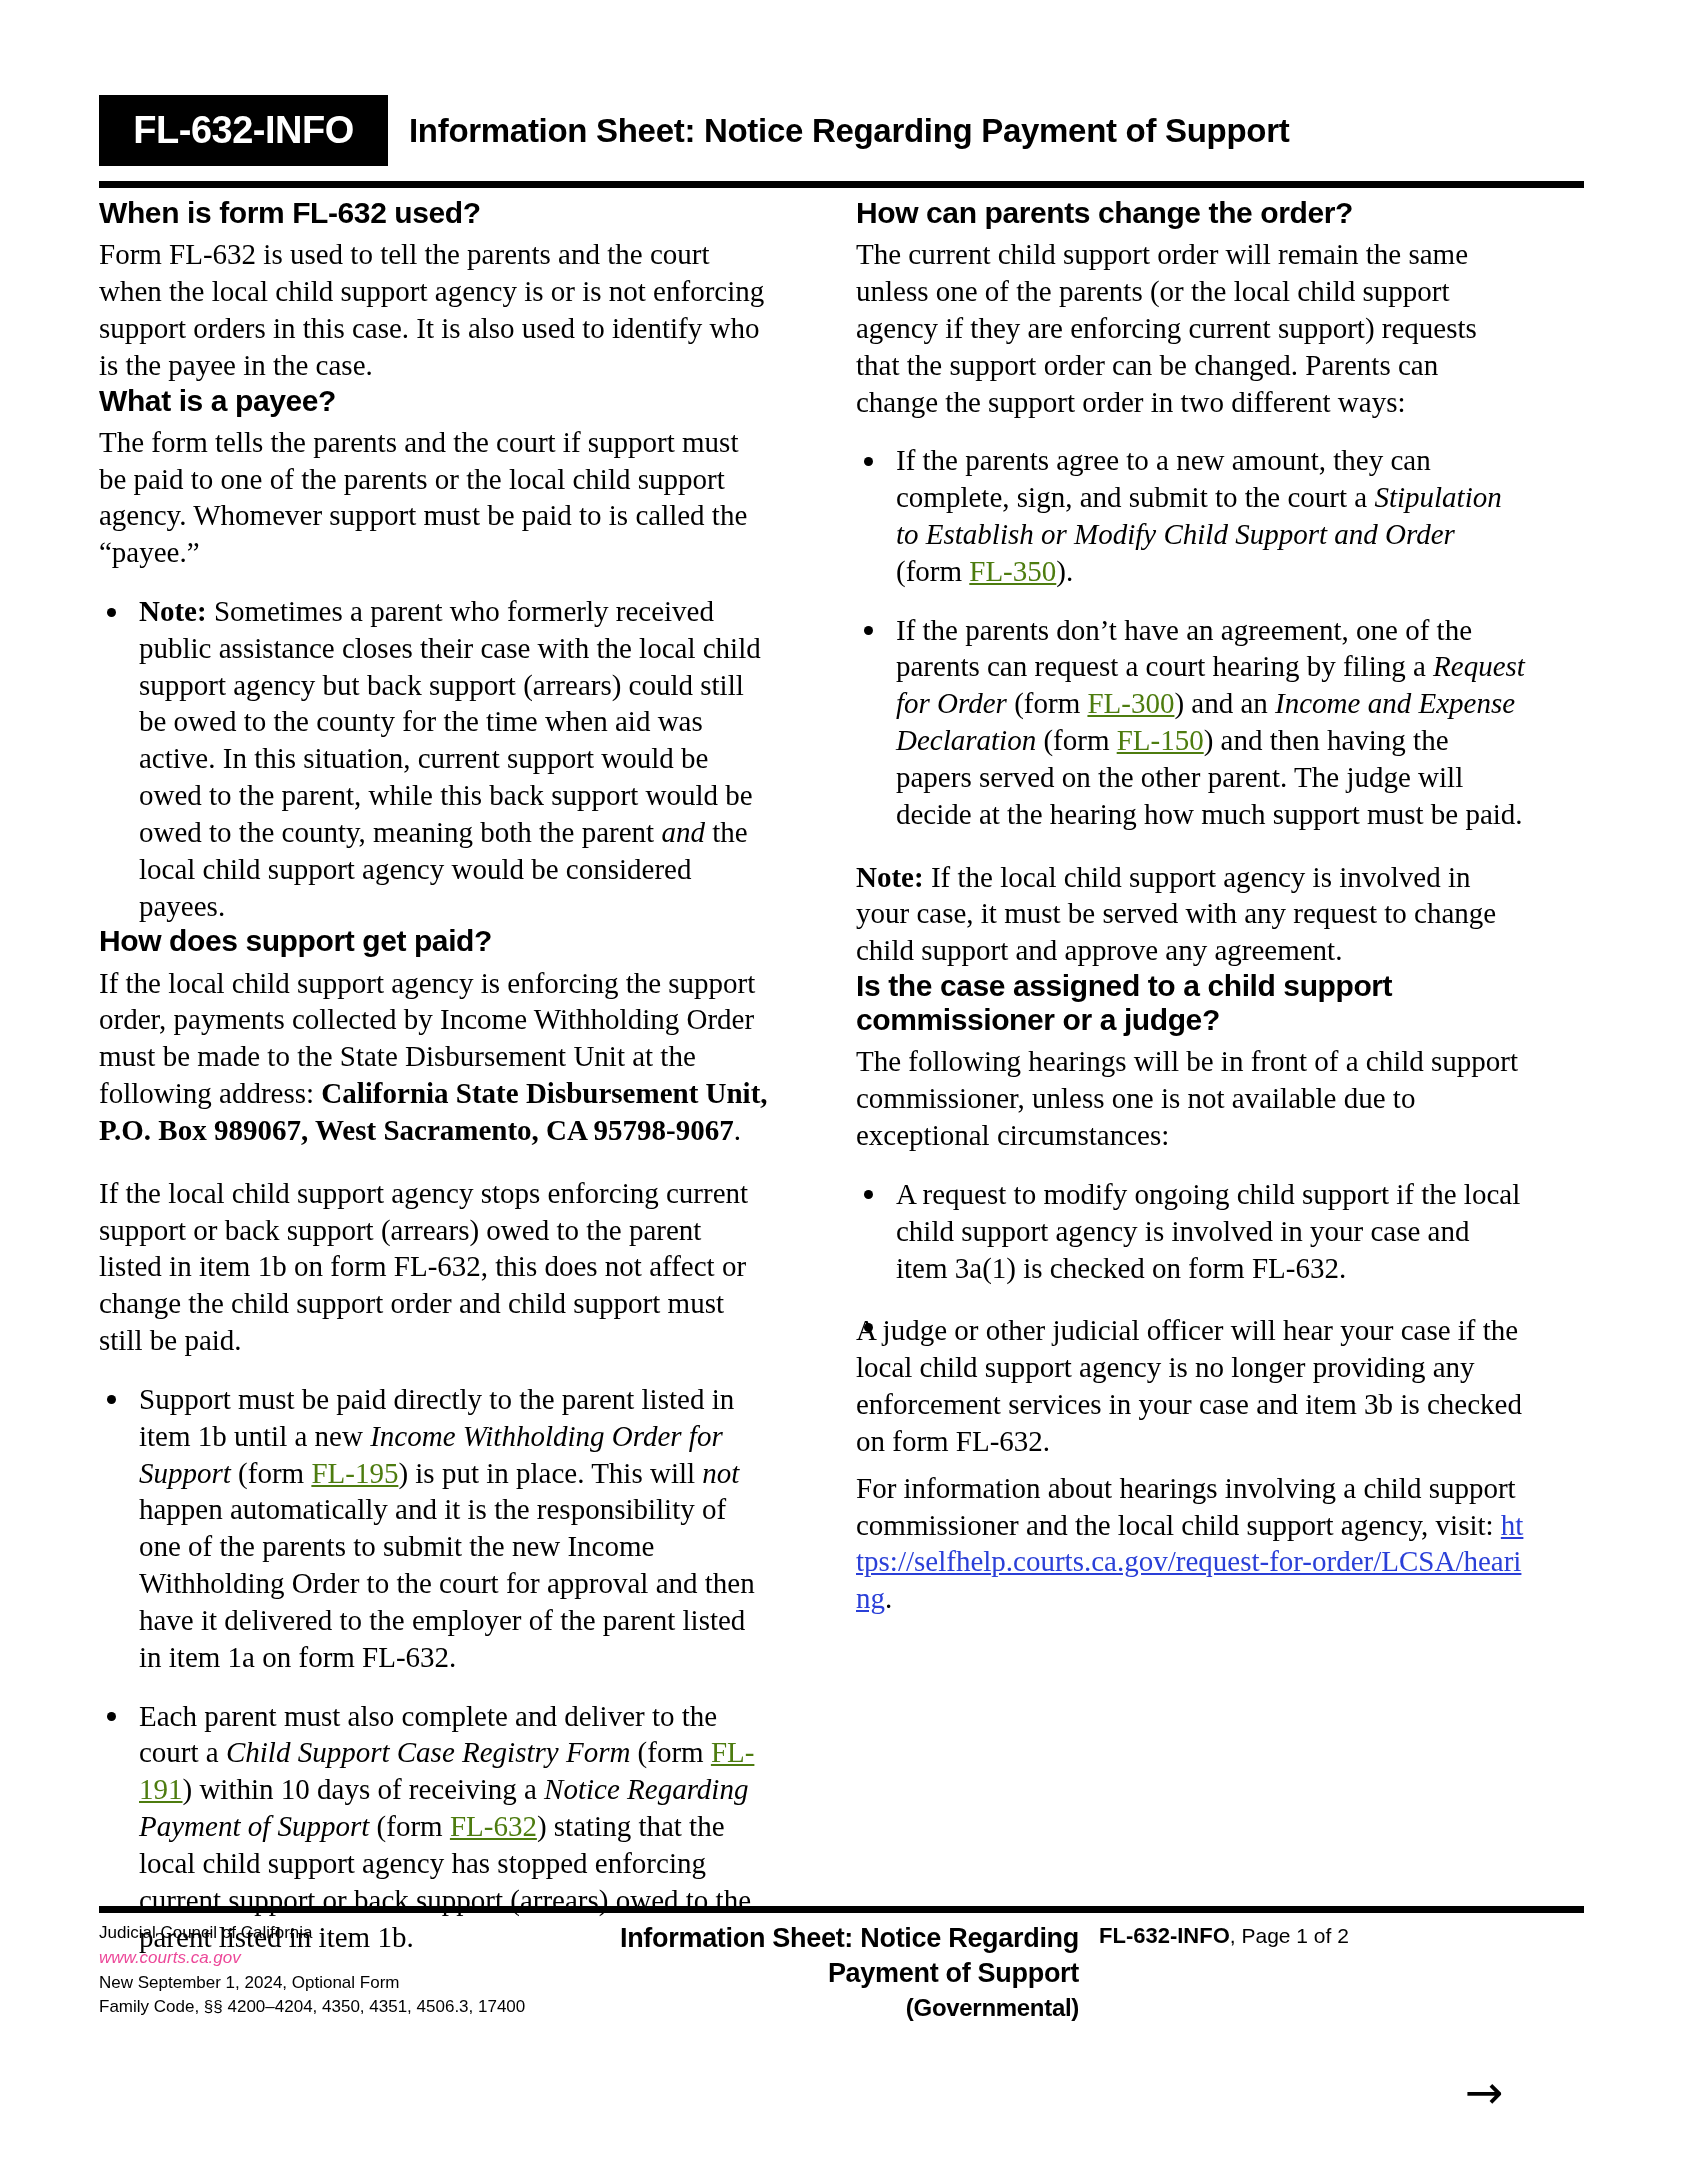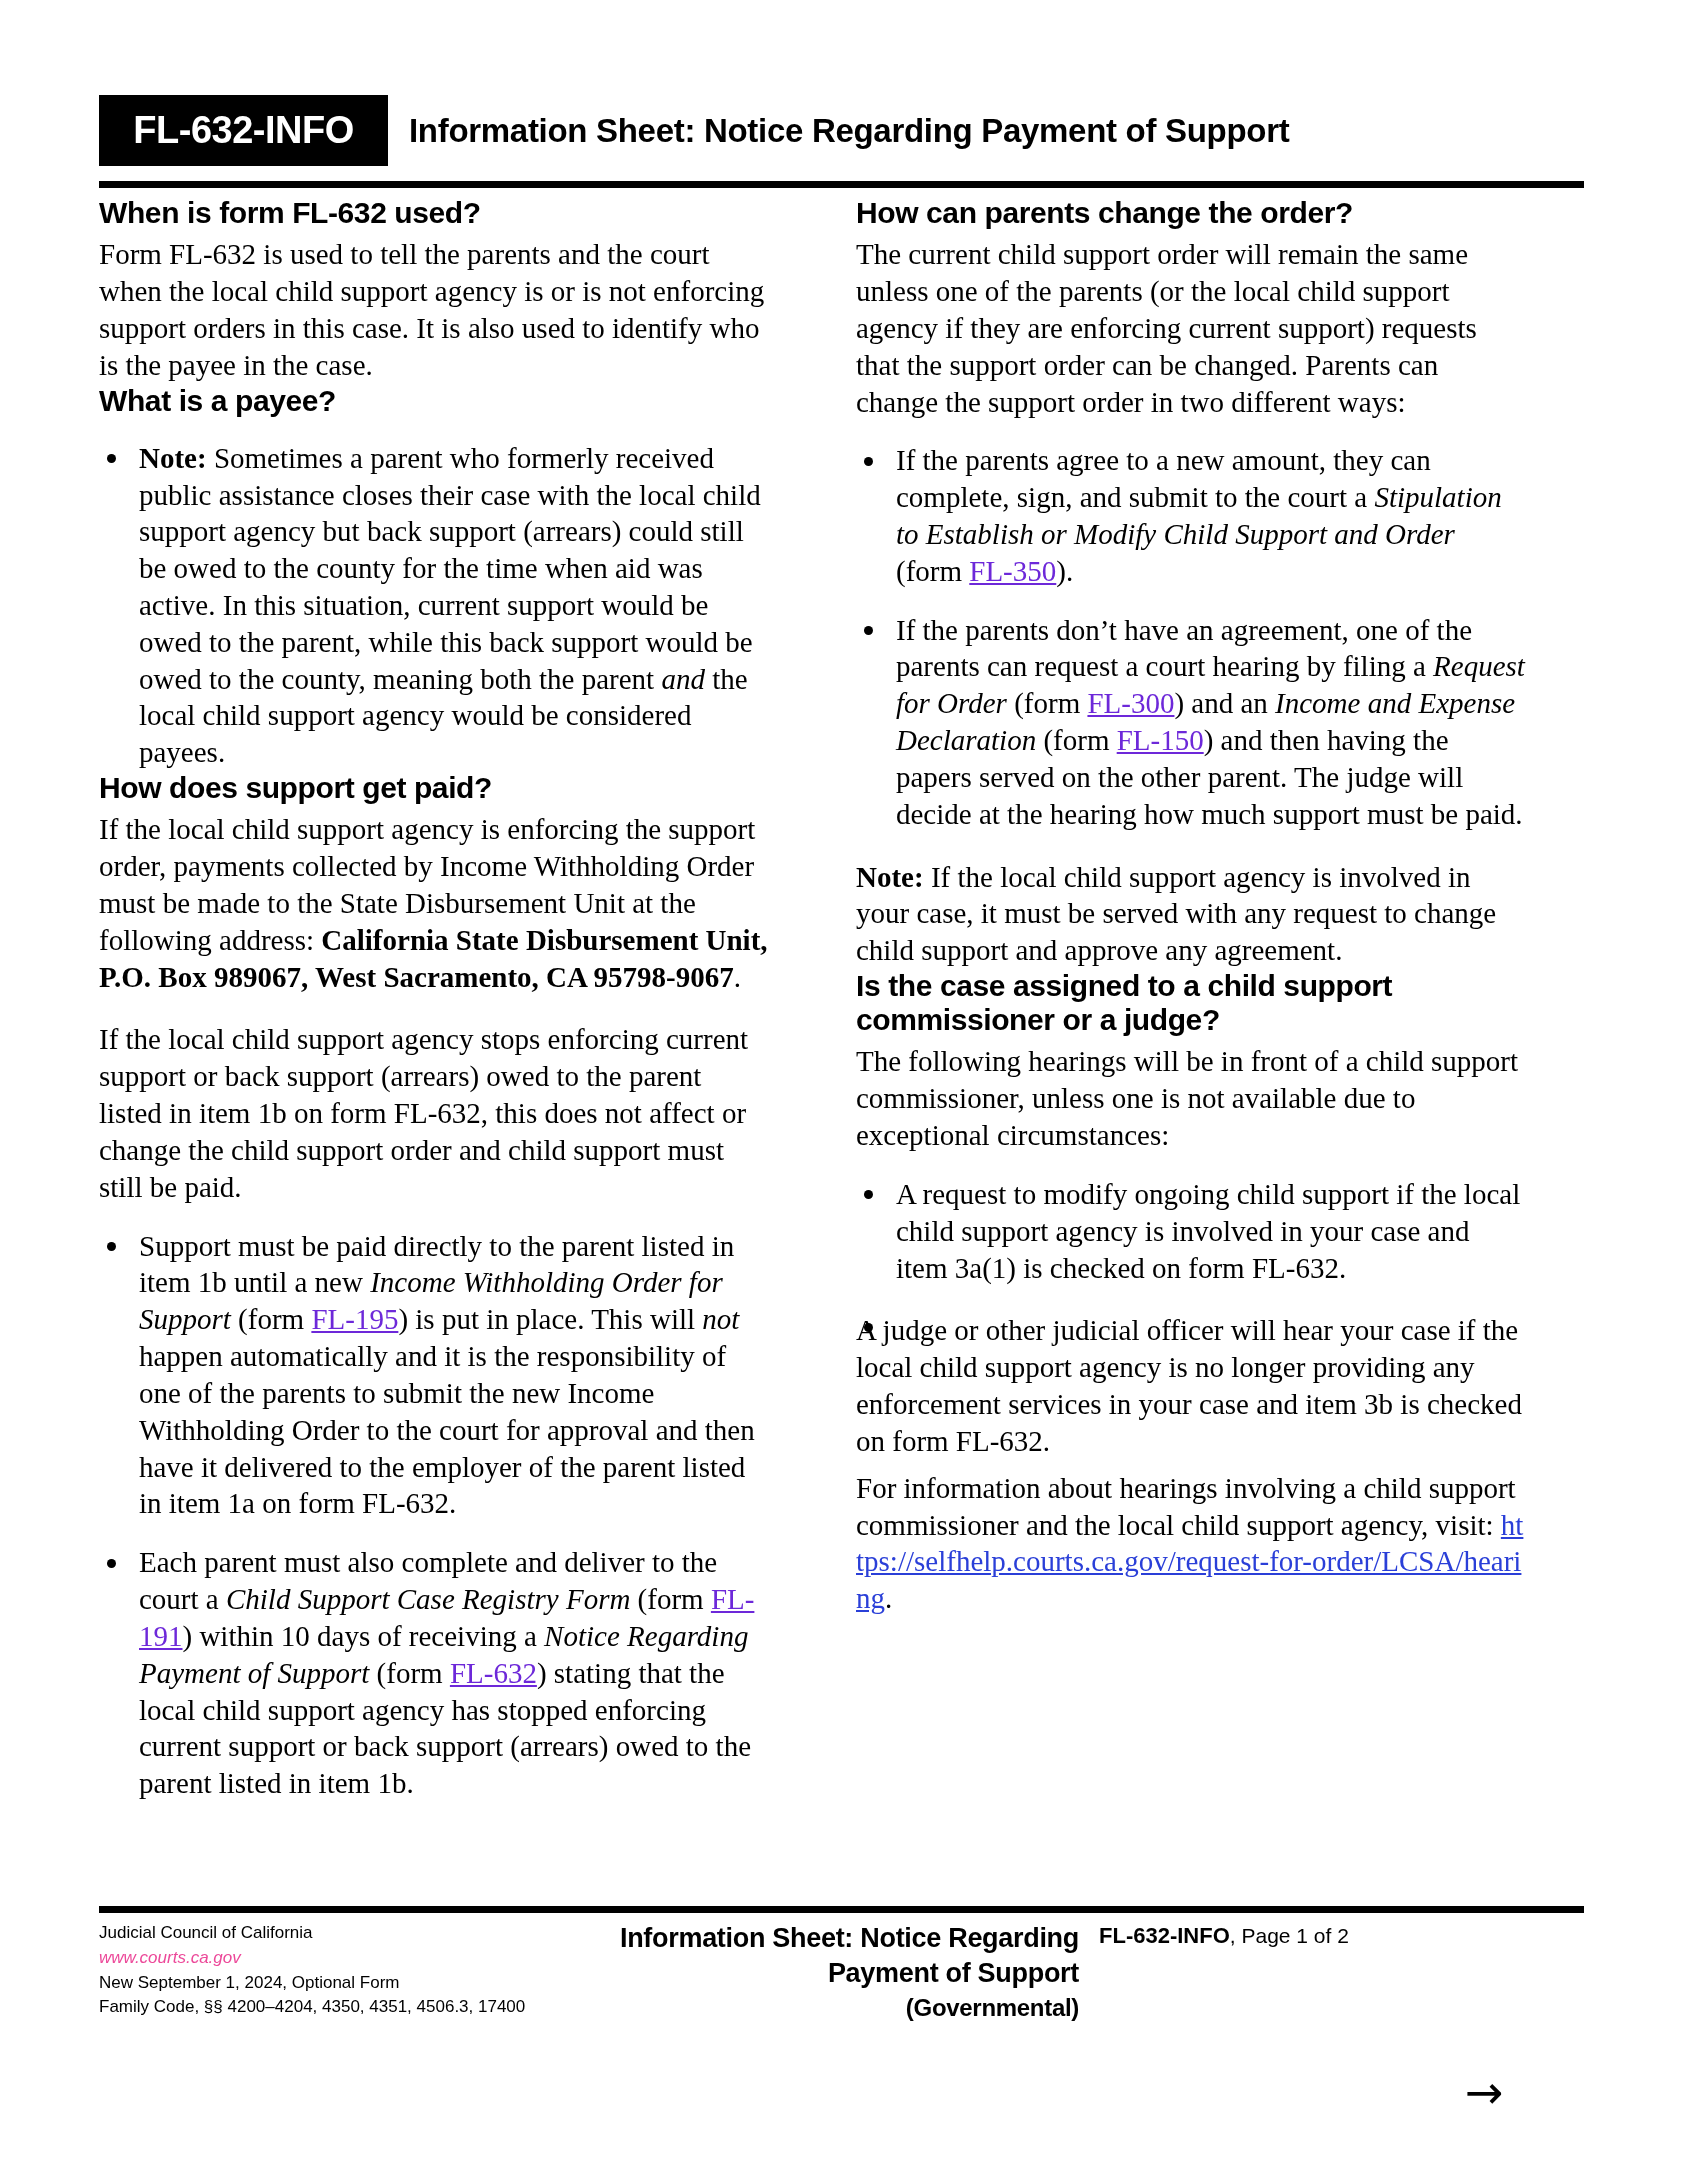--- a/index.html
+++ b/index.html
@@ -123,21 +123,21 @@
     left: 8px;
     top: 0.50em;
     width: 9px;
     height: 9px;
     background: #000;
     border-radius: 50%;
   }
   .ital { font-style: italic; }
   .bold { font-weight: bold; }
   a.link, .link {
-    color: #6d28d9;
+    color: #4d7c0f;
   }
   .urlblock {
     color: #2a3fd8;
     text-decoration: underline;
     word-break: break-all;
   }
 
   
   .rule-bottom {
     position: absolute;
@@ -219,20 +219,21 @@
   <div class="rule-top"></div>
 
   <div class="columns">
 
     <div class="col col-left">
 
       <h2 class="section-title">When is form FL-632 used?</h2>
       <p class="body">Form FL-632 is used to tell the parents and the court when the local child support agency is or is not enforcing support orders in this case. It is also used to identify who is the payee in the case.</p>
 
       <h2 class="section-title spacer-before">What is a payee?</h2>
+      <p class="body">The form tells the parents and the court if support must be paid to one of the parents or the local child support agency. Whomever support must be paid to is called the “payee.”</p>
 
       <ul class="bullets">
         <li>
           <span class="bullet-dot"></span><span class="bold">Note:</span><span> Sometimes a parent who formerly received public assistance closes their case with the local child support agency but back support (arrears) could still be owed to the county for the time when aid was active. In this situation, current support would be owed to the parent, while this back support would be owed to the county, meaning both the parent </span><span class="ital">and</span><span> the local child support agency would be considered payees.</span>
         </li>
       </ul>
 
       <h2 class="section-title spacer-before">How does support get paid?</h2>
       <p class="body"><span>If the local child support agency is enforcing the support order, payments collected by Income Withholding Order must be made to the State Disbursement Unit at the following address: </span><span class="bold">California State Disbursement Unit, P.O. Box 989067, West Sacramento, CA 95798-9067</span><span>.</span></p>
       <p class="body">If the local child support agency stops enforcing current support or back support (arrears) owed to the parent listed in item 1b on form FL-632, this does not affect or change the child support order and child support must still be paid.</p>

